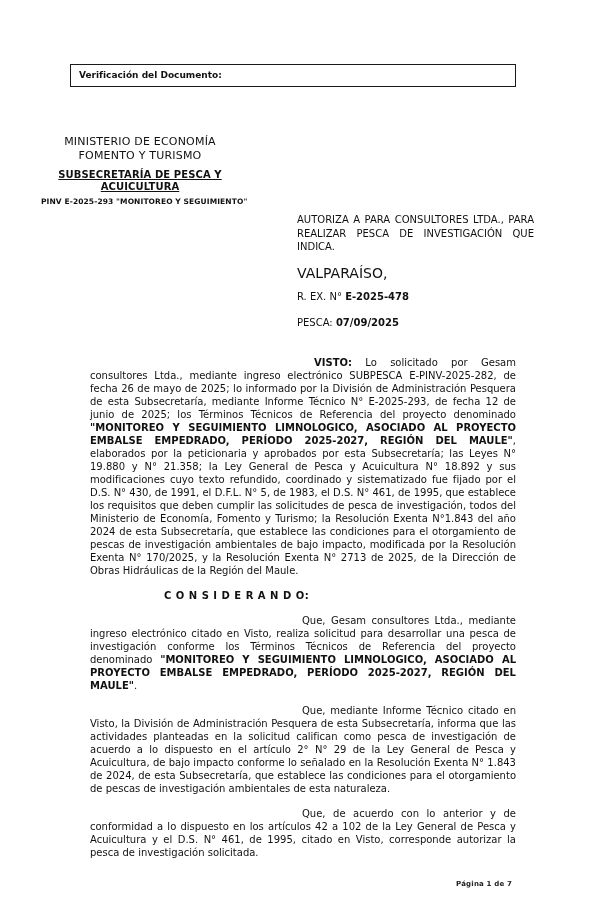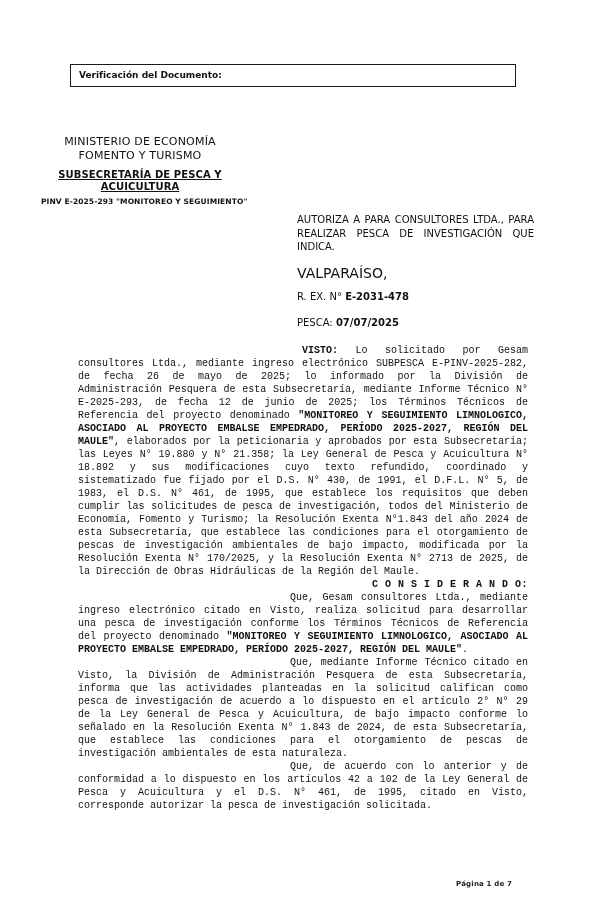--- a/index.html
+++ b/index.html
@@ -44,24 +44,24 @@
     font-size:10px;line-height:13.5px;text-align:justify;
   }
   .city-line{position:absolute;left:297px;top:265px;font-size:14px;}
   .rex-line{position:absolute;left:297px;top:291px;font-size:10px;}
   .fecha-line{position:absolute;left:297px;top:317px;font-size:10px;}
   
   .body-text{
     position:absolute;left:78px;top:344px;width:450px;
     font-size:10px;line-height:13px;text-align:justify;
   }
-  .body-text p{margin:0;font-family:Liberation Mono, monospace;}
+  .body-text p{margin:12px;}
   .par-visto{text-indent:224px;margin-bottom:5px;}
   .considerando-heading{
-    font-weight:700;text-align:right;padding-left:74px;
+    font-weight:700;text-align:left;padding-left:74px;
     letter-spacing:0.5px;margin:0 0 9px 0;font-size:10px;line-height:13px;
   }
   .par-c1{text-indent:212px;}
   .par-c2{text-indent:212px;margin-bottom:12px;}
   .par-c3{text-indent:212px;}
   
   .footer-page{
     position:absolute;left:456px;top:880px;
     font-size:7px;font-weight:700;color:#222;letter-spacing:0.2px;
   }
@@ -84,25 +84,25 @@
     </div>
   </div>
 
   <div class="ref-line">PINV E-2025-293 "MONITOREO Y SEGUIMIENTO"</div>
 
   <div class="subject-block">AUTORIZA A PARA CONSULTORES LTDA., PARA REALIZAR PESCA DE INVESTIGACIÓN QUE INDICA.</div>
 
   <div class="city-line">VALPARAÍSO,</div>
 
   <div class="rex-line">
-    <span>R. EX. N° </span><span class="b">E-2031-478</span>
+    <span>R. EX. N° </span><span class="b">E-2025-478</span>
   </div>
 
   <div class="fecha-line">
-    <span>PESCA: </span><span class="b">07/07/2025</span>
+    <span>PESCA: </span><span class="b">07/09/2025</span>
   </div>
 
   <div class="body-text">
 
     <p class="par-visto"><span class="b">VISTO:</span><span> Lo solicitado por Gesam consultores Ltda., mediante ingreso electrónico SUBPESCA E-PINV-2025-282, de fecha 26 de mayo de 2025; lo informado por la División de Administración Pesquera de esta Subsecretaría, mediante Informe Técnico N° E-2025-293, de fecha 12 de junio de 2025; los Términos Técnicos de Referencia del proyecto denominado </span><span class="b">"MONITOREO Y SEGUIMIENTO LIMNOLOGICO, ASOCIADO AL PROYECTO EMBALSE EMPEDRADO, PERÍODO 2025-2027, REGIÓN DEL MAULE"</span><span>, elaborados por la peticionaria y aprobados por esta Subsecretaría; las Leyes N° 19.880 y N° 21.358; la Ley General de Pesca y Acuicultura N° 18.892 y sus modificaciones cuyo texto refundido, coordinado y sistematizado fue fijado por el D.S. N° 430, de 1991, el D.F.L. N° 5, de 1983, el D.S. N° 461, de 1995, que establece los requisitos que deben cumplir las solicitudes de pesca de investigación, todos del Ministerio de Economía, Fomento y Turismo; la Resolución Exenta N°1.843 del año 2024 de esta Subsecretaría, que establece las condiciones para el otorgamiento de pescas de investigación ambientales de bajo impacto, modificada por la Resolución Exenta N° 170/2025, y la Resolución Exenta N° 2713 de 2025, de la Dirección de Obras Hidráulicas de la Región del Maule.</span></p>
 
     <p class="considerando-heading">C O N S I D E R A N D O:</p>
 
     <p class="par-c1"><span>Que, Gesam consultores Ltda., mediante ingreso electrónico citado en Visto, realiza solicitud para desarrollar una pesca de investigación conforme los Términos Técnicos de Referencia del proyecto denominado </span><span class="b">"MONITOREO Y SEGUIMIENTO LIMNOLOGICO, ASOCIADO AL PROYECTO EMBALSE EMPEDRADO, PERÍODO 2025-2027, REGIÓN DEL MAULE"</span><span>.</span></p>
 

